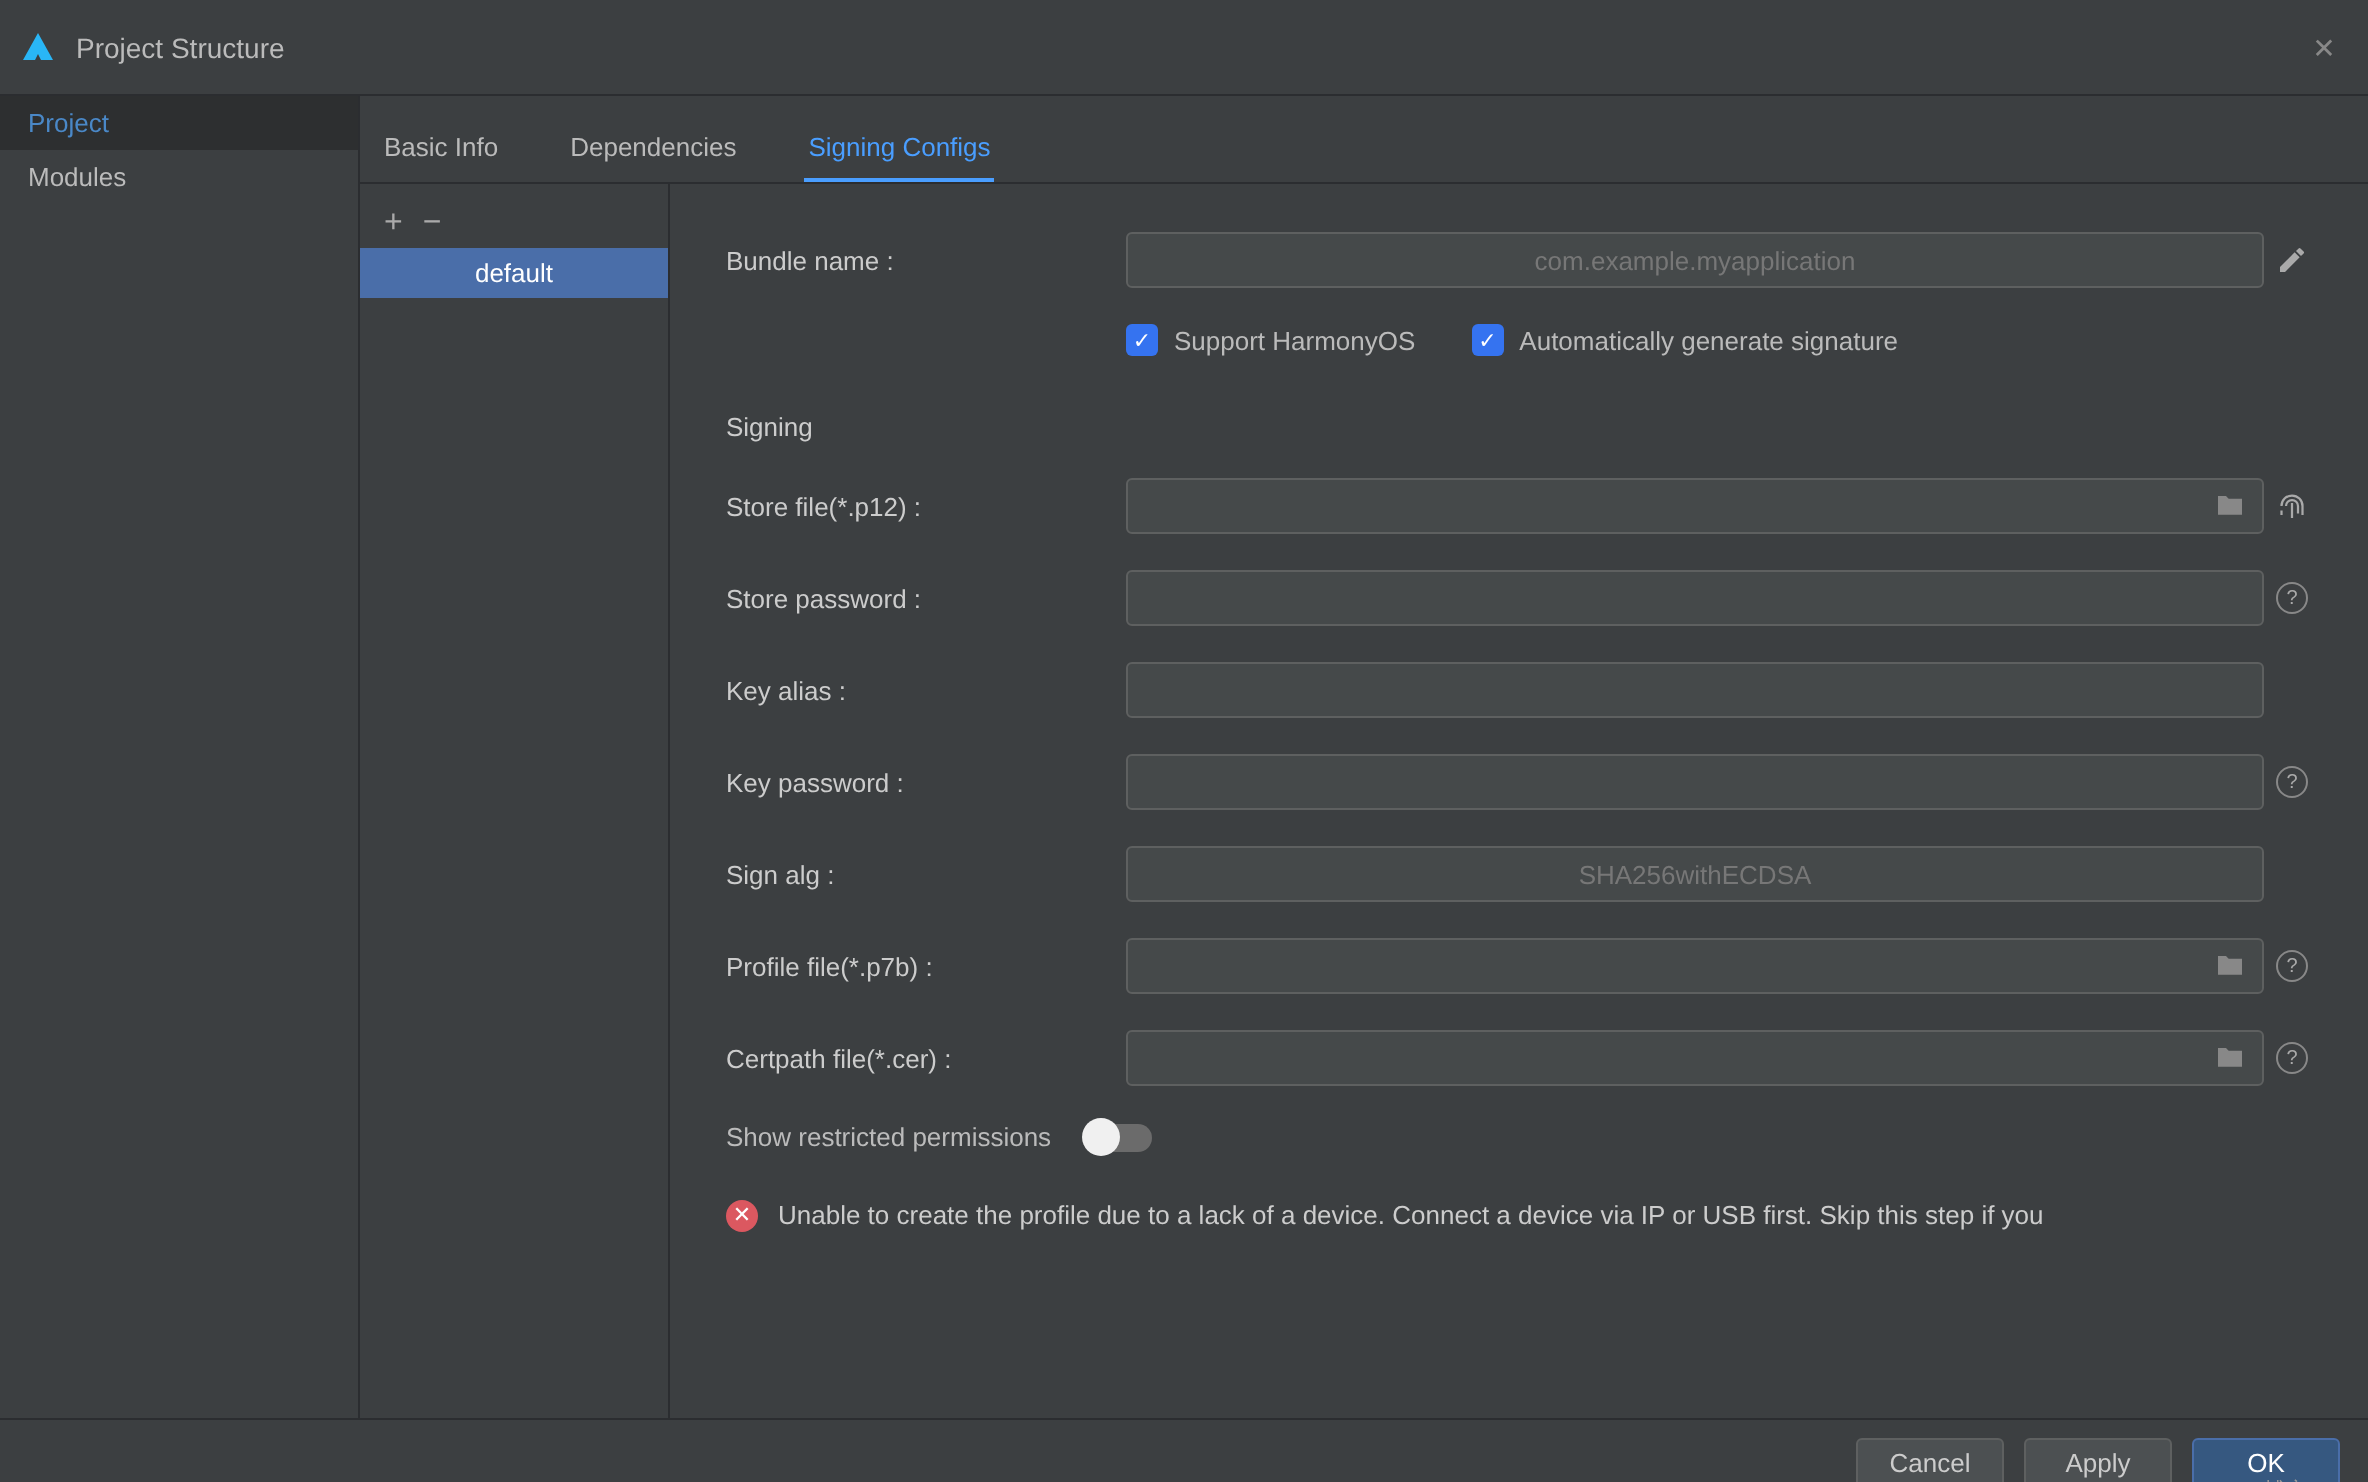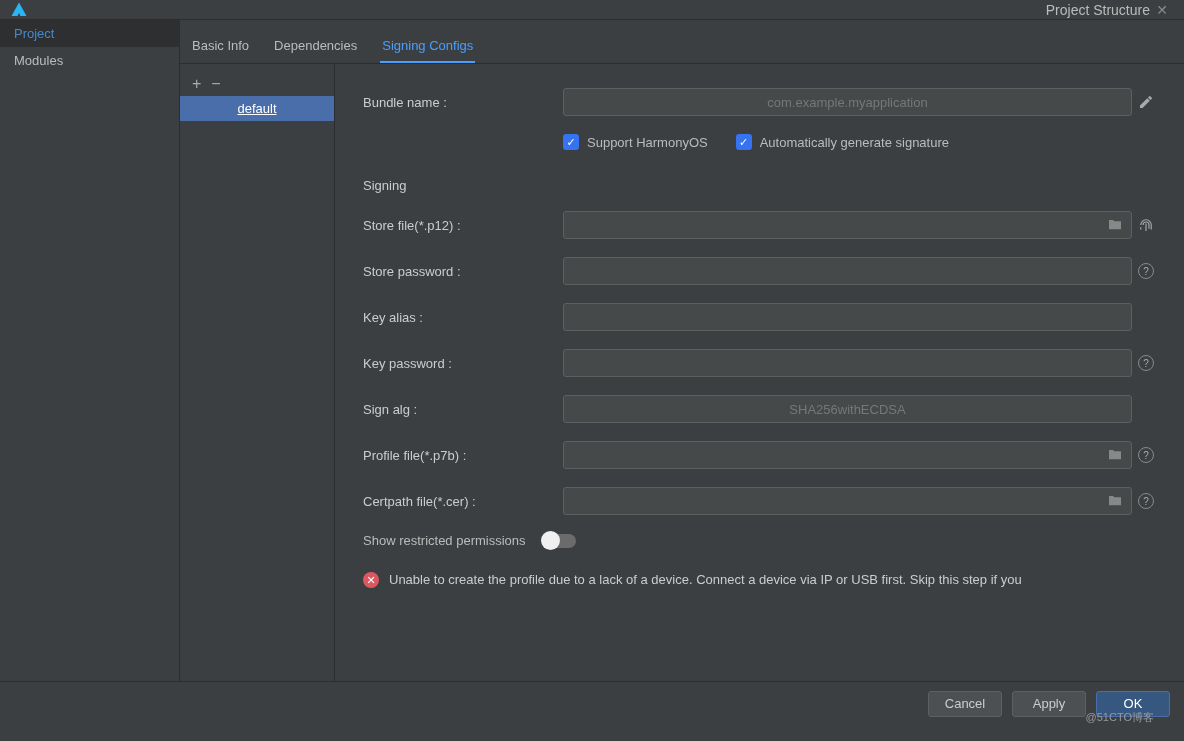--- a/index.html
+++ b/index.html
@@ -8,25 +8,24 @@
     background: #3c3f41;
     color: #bbbbbb;
     width: 1184px;
     height: 741px;
     overflow: hidden;
     font-size: 13px;
   }
   .titlebar {
     display: flex;
     align-items: center;
-    height: 20px;
+    height: 48px;
     background: #3c3f41;
     border-bottom: 1px solid #2b2d30;
     padding: 0 10px;
-    text-align: right;
   }
   .logo {
     width: 18px; height: 18px;
     margin-right: 10px;
   }
   .title { color: #bbbbbb; font-size: 14px; flex: 1;}
   .close-btn {
     color: #888; font-size: 14px; cursor: pointer;
     width: 24px; height: 24px;
     display:flex; align-items:center; justify-content:center;
@@ -44,21 +43,21 @@
     padding: 6px 14px;
     cursor: pointer;
     color: #bbbbbb;
   }
   .sidebar-item.selected {
     background: #2d2f30;
     color: #4a88c7;
   }
   .tabbar {
     display: flex;
-    gap: 21px;
+    gap: 32px;
     padding: 10px 10px 0 10px;
     border-bottom: 1px solid #2b2d30;
   }
   .tab {
     padding: 8px 2px;
     color: #bbbbbb;
     cursor: pointer;
     border-bottom: 2px solid transparent;
   }
   .tab.selected {
@@ -84,21 +83,20 @@
     display:flex;
     gap:10px;
     padding: 4px 12px;
     color:#aaa;
   }
   .config-toolbar span { cursor:pointer; font-size:16px; line-height:1;}
   .config-item {
     padding: 5px 14px;
     cursor: pointer;
     text-align:center;
-    text-decoration:underline;
   }
   .config-item.selected {
     background: #4a6ea9;
     color: #fff;
   }
   .form-area {
     flex:1;
     padding: 24px 24px 8px 28px;
     overflow-y: auto;
   }

